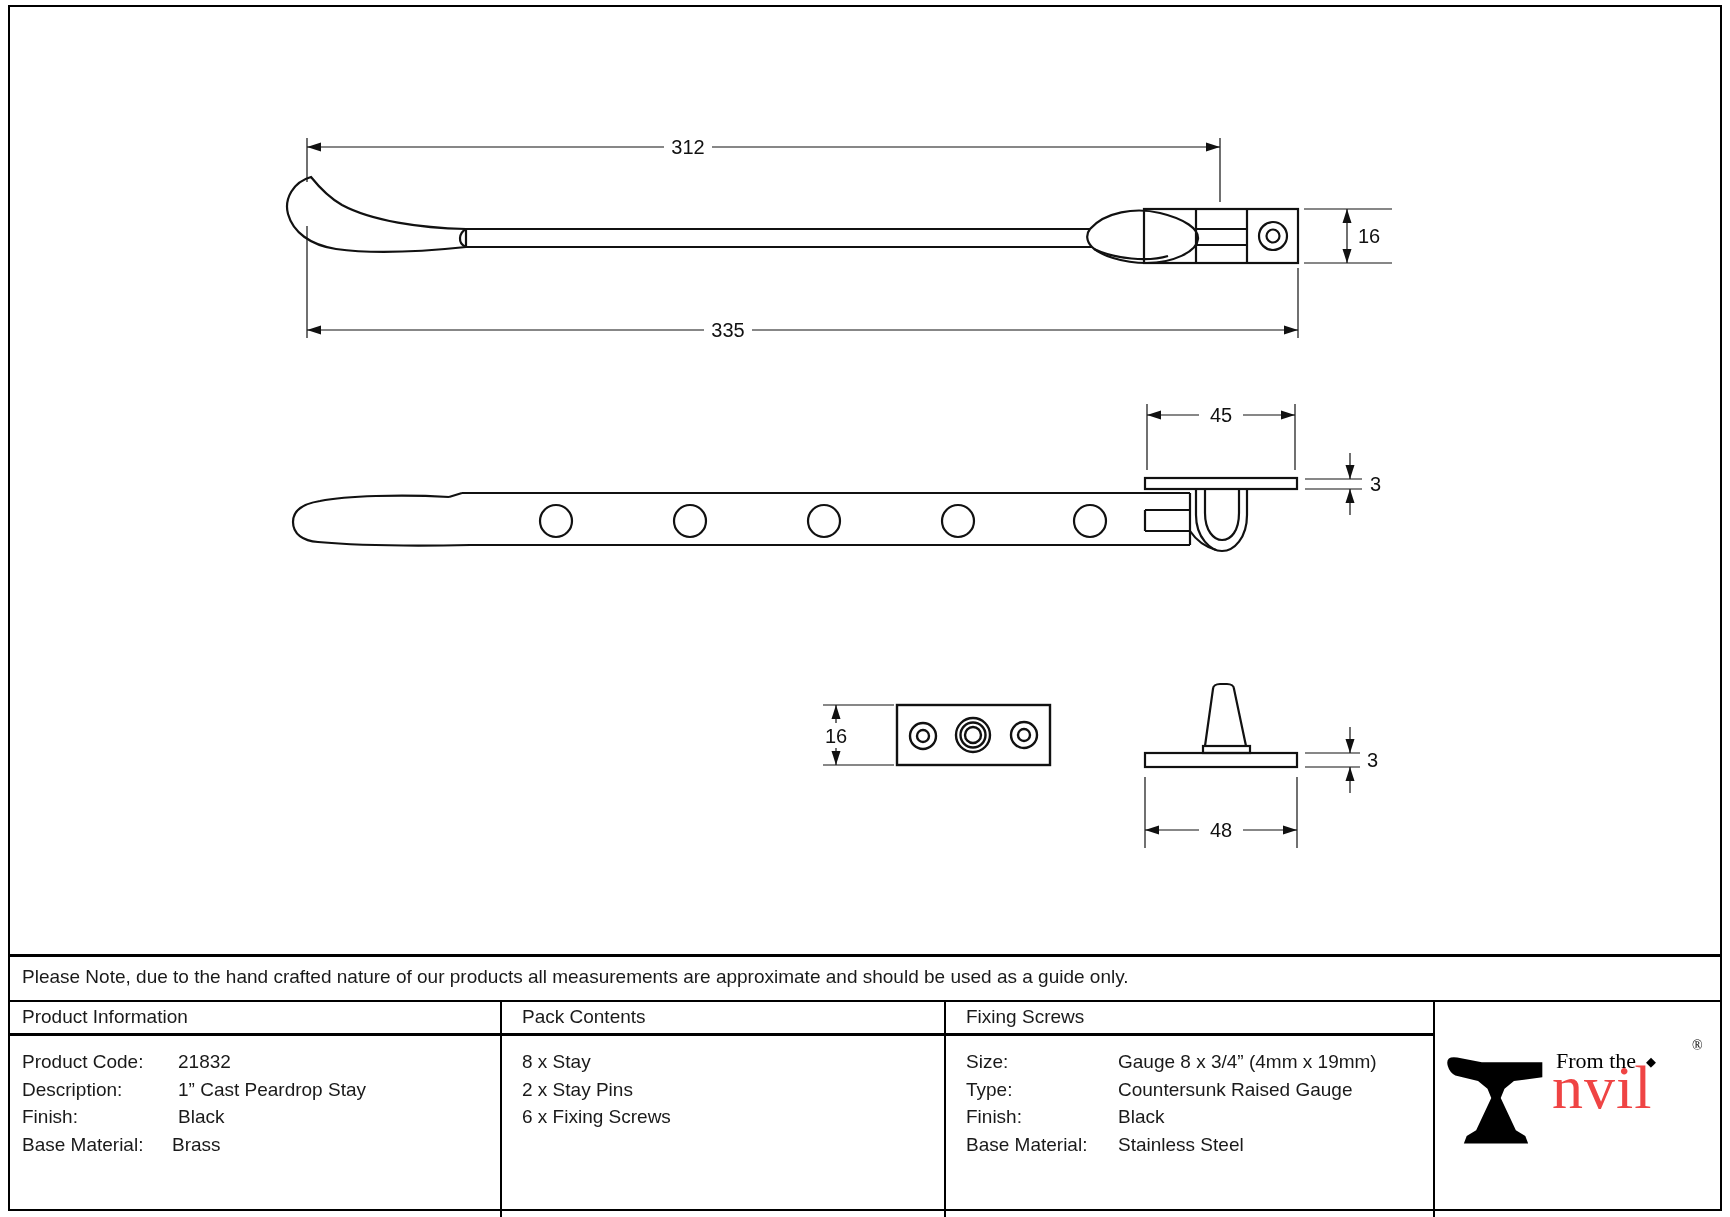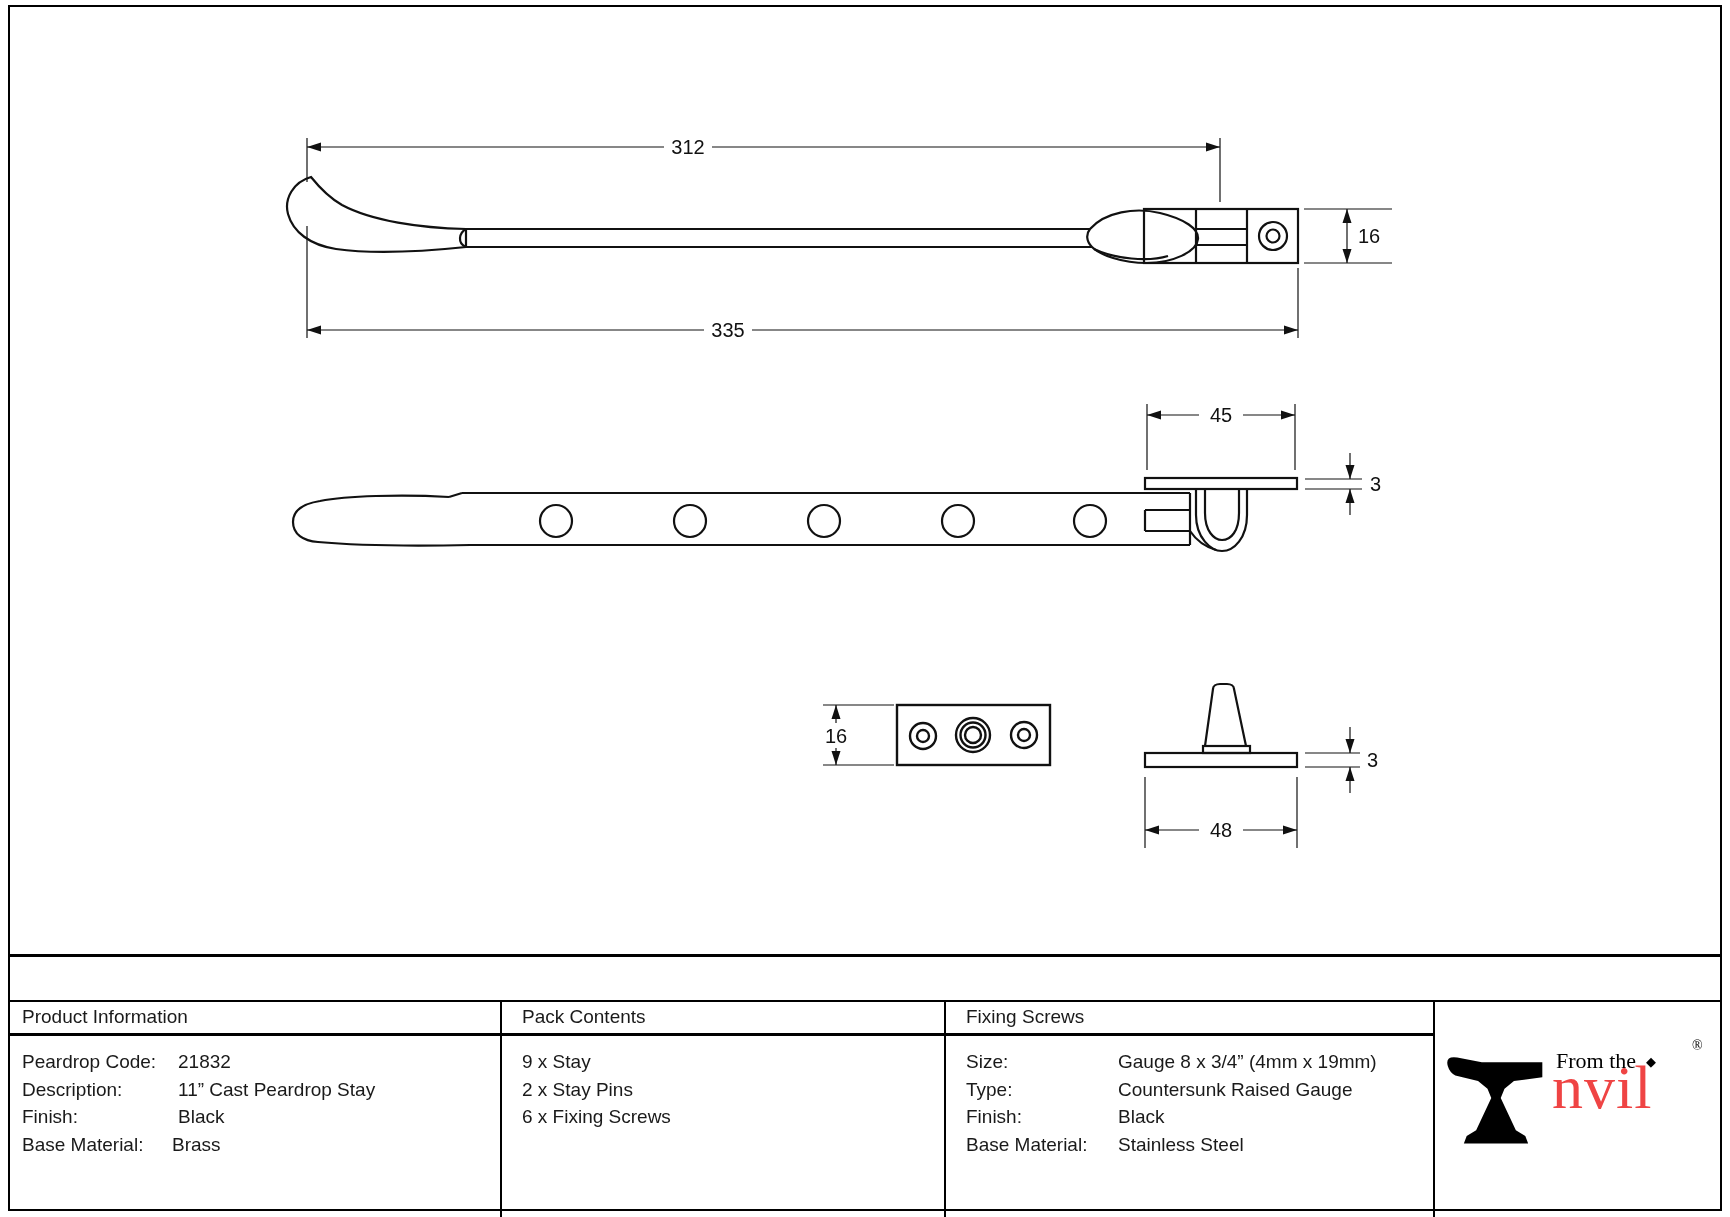--- a/index.html
+++ b/index.html
@@ -153,40 +153,41 @@
         <rect x="1203" y="746" width="47" height="7"></rect>
         <path d="M1213,689 C1213,686 1216,684 1220,684 L1227,684 C1231,684 1234,686 1234,689 L1246,746 L1205,746 Z"></path>
       </g>
       <text x="1367" y="767" text-anchor="start" stroke="none" fill="#111">3</text>
       <rect x="1199" y="819" width="44" height="22" fill="#fff" stroke="none"></rect>
       <text x="1221" y="837" text-anchor="middle" stroke="none" fill="#111">48</text>
     </g>
   </svg>
 
   <div class="abs hline" style="left:8px;top:954px;width:1712px;height:3px"></div>
+  <div class="abs txt" style="left:22px;top:964px">Please Note, due to the hand crafted nature of our products all measurements are approximate and should be used as a guide only.</div>
   <div class="abs hline" style="left:8px;top:1000px;width:1712px;height:2px"></div>
 
   <div class="abs hline" style="left:8px;top:1033px;width:1425px;height:3px"></div>
   <div class="abs vline" style="left:500px;top:1002px;width:2px;height:1205px"></div>
   <div class="abs vline" style="left:944px;top:1002px;width:2px;height:1205px"></div>
   <div class="abs vline" style="left:1433px;top:1002px;width:2px;height:1205px"></div>
 
   <div class="abs txt" style="left:22px;top:1004px">Product Information</div>
 
-  <div class="abs txt" style="left:22px;top:1049px">Peardrop Code:</div>
+  <div class="abs txt" style="left:22px;top:1049px">Product Code:</div>
   <div class="abs txt" style="left:178px;top:1049px">21832</div>
   <div class="abs txt" style="left:22px;top:1077px">Description:</div>
-  <div class="abs txt" style="left:178px;top:1077px">11” Cast Peardrop Stay</div>
+  <div class="abs txt" style="left:178px;top:1077px">1” Cast Peardrop Stay</div>
   <div class="abs txt" style="left:22px;top:1104px">Finish:</div>
   <div class="abs txt" style="left:178px;top:1104px">Black</div>
   <div class="abs txt" style="left:22px;top:1132px">Base Material:</div>
   <div class="abs txt" style="left:172px;top:1132px">Brass</div>
 
   <div class="abs txt" style="left:522px;top:1004px">Pack Contents</div>
-  <div class="abs txt" style="left:522px;top:1049px">9 x Stay</div>
+  <div class="abs txt" style="left:522px;top:1049px">8 x Stay</div>
   <div class="abs txt" style="left:522px;top:1077px">2 x Stay Pins</div>
   <div class="abs txt" style="left:522px;top:1104px">6 x Fixing Screws</div>
 
   <div class="abs txt" style="left:966px;top:1004px">Fixing Screws</div>
   <div class="abs txt" style="left:966px;top:1049px">Size:</div>
   <div class="abs txt" style="left:1118px;top:1049px">Gauge 8 x 3/4” (4mm x 19mm)</div>
   <div class="abs txt" style="left:966px;top:1077px">Type:</div>
   <div class="abs txt" style="left:1118px;top:1077px">Countersunk Raised Gauge</div>
   <div class="abs txt" style="left:966px;top:1104px">Finish:</div>
   <div class="abs txt" style="left:1118px;top:1104px">Black</div>

